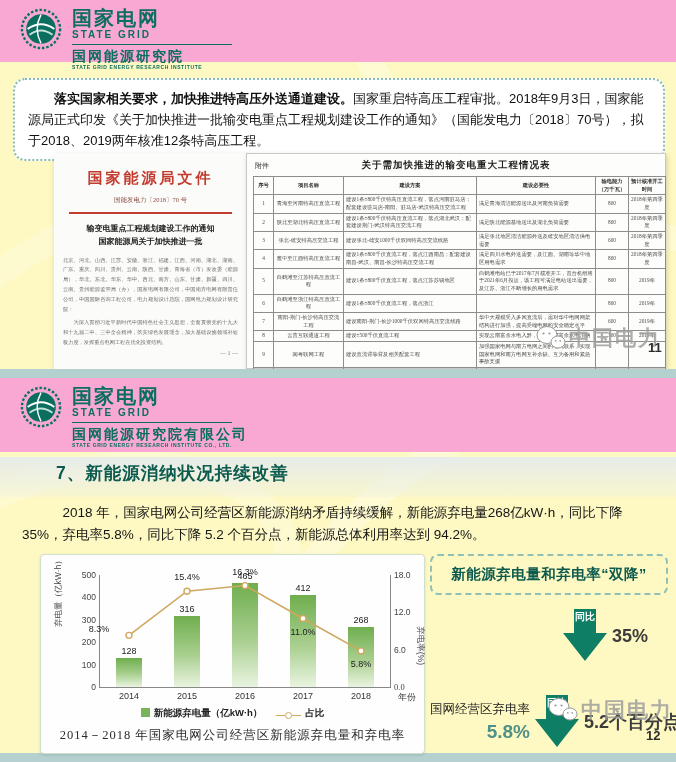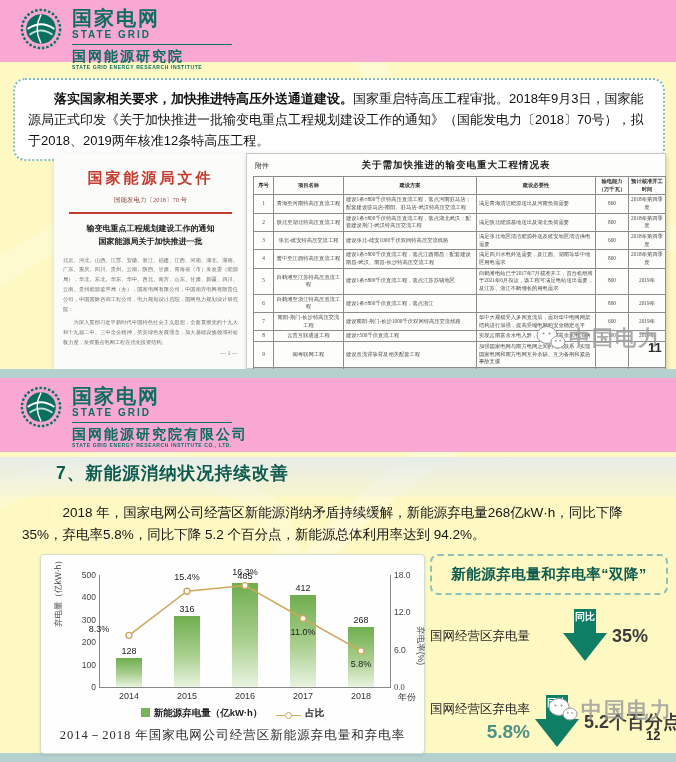--- a/index.html
+++ b/index.html
@@ -334,21 +334,20 @@
       <div class="chart-caption">2014－2018 年国家电网公司经营区新能源弃电量和弃电率</div>
     </div>
 
     <div class="panel">
       <div class="panel-title-box">
         <span class="panel-title">新能源弃电量和弃电率“双降”</span>
       </div>
 
       <div class="stat" id="stat1">
         <div class="stat-left">
-          <div class="stat-label">国网经营区弃电量</div>
         </div>
         <svg class="stat-arrow" viewBox="0 0 46 54">
           <polygon points="12,0 34,0 34,24 45,24 23,52 1,24 12,24" fill="#0e7e64"></polygon>
           <text x="23" y="11" text-anchor="middle" fill="#fff" font-size="10" font-weight="bold">同比</text>
         </svg>
         <div class="stat-delta">35%</div>
       </div>
 
       <div class="stat" id="stat2">
         <div class="stat-left">

